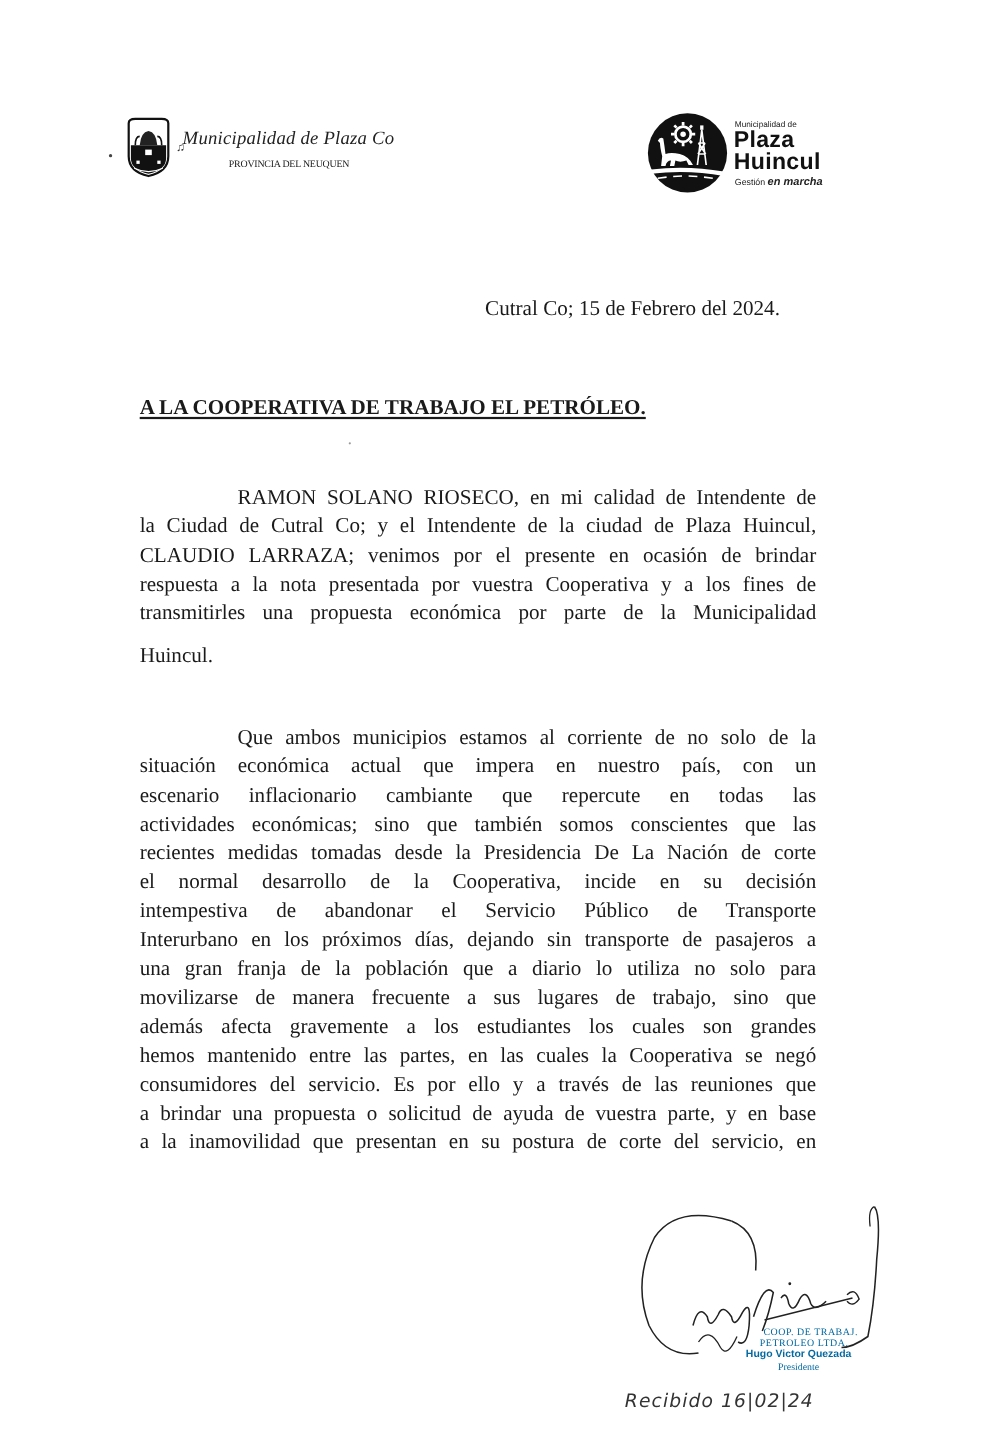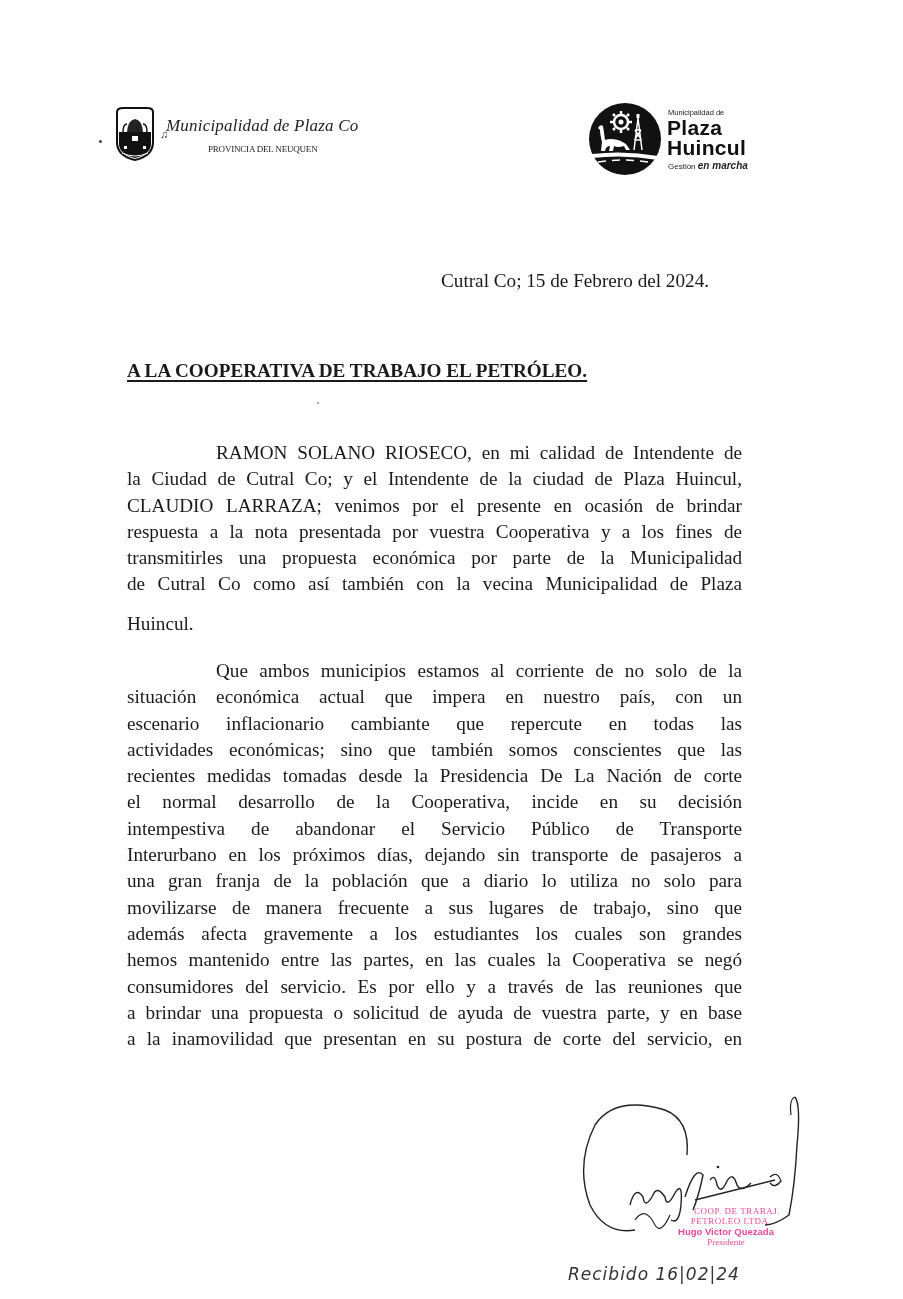--- a/index.html
+++ b/index.html
@@ -55,21 +55,21 @@
   #para1 { top: 440px; }
   #para2 { top: 658px; }
   .para span.line { display: block; text-align: justify; text-align-last: justify; text-indent: 0; }
   .para span.line.first { padding-left: 89px; }
   .para span.line.last { text-align-last: left; margin-top: 13px; }
 
   
   #signature { left: 575px; top: 1085px; width: 230px; height: 170px; }
   #stamp {
     left: 656px; top: 1206px; width: 140px; font-family: "Liberation Serif", serif;
-    text-align: center; color: #ec4899;
+    text-align: center; color: #0369a1;
   }
   #stamp .s1 { font-size: 9px; letter-spacing: 0.5px; margin-left: 22px; }
   #stamp .s2 { font-size: 9px; letter-spacing: 0.5px; margin-left: 10px; }
   #stamp .s3 { font-size: 9.5px; font-weight: bold; font-family: "Liberation Sans", sans-serif; }
   #stamp .s4 { font-size: 9px; }
   #received {
     left: 568px; top: 1264px; font-family: "DejaVu Sans", sans-serif;
     font-style: italic; font-size: 17px; color:#333; letter-spacing: 1px; white-space: nowrap;
   }
   .faint-dot { width: 2px; height: 2px; background:#999; border-radius:50%; }
@@ -132,21 +132,20 @@
 <div class="abs" id="addressee">A LA COOPERATIVA DE TRABAJO EL PETRÓLEO.</div>
 
 <div class="abs faint-dot" style="left:317px;top:402px;"></div>
 
 <div class="abs txt para" id="para1">
     <span class="line first">RAMON SOLANO RIOSECO, en mi calidad de Intendente de</span>
     <span class="line">la Ciudad de Cutral Co; y el Intendente de la ciudad de Plaza Huincul,</span>
     <span class="line">CLAUDIO LARRAZA; venimos por el presente en ocasión de brindar</span>
     <span class="line">respuesta a la nota presentada por vuestra Cooperativa y a los fines de</span>
     <span class="line">transmitirles una propuesta económica por parte de la Municipalidad</span>
-    <span class="line">de Cutral Co como así también con la vecina  Municipalidad de Plaza</span>
     <span class="line last">Huincul.</span>
   </div>
 
 <div class="abs txt para" id="para2">
     <span class="line first">Que ambos municipios estamos al corriente de no solo de la</span>
     <span class="line">situación económica actual que impera en nuestro país, con un</span>
     <span class="line">escenario inflacionario cambiante que repercute en todas las</span>
     <span class="line">actividades económicas; sino que también somos conscientes que las</span>
     <span class="line">recientes medidas tomadas desde la Presidencia De La Nación de corte</span>
     <span class="line">el normal desarrollo de la Cooperativa, incide en su decisión</span>

